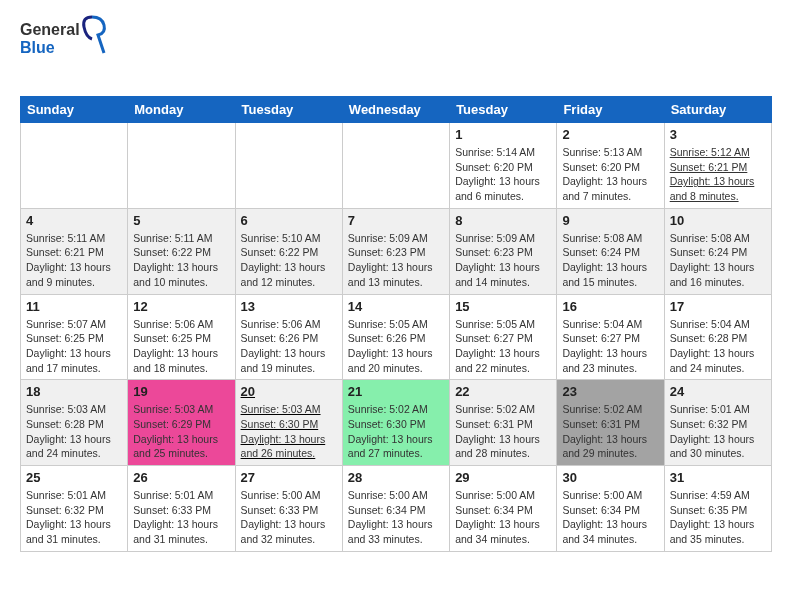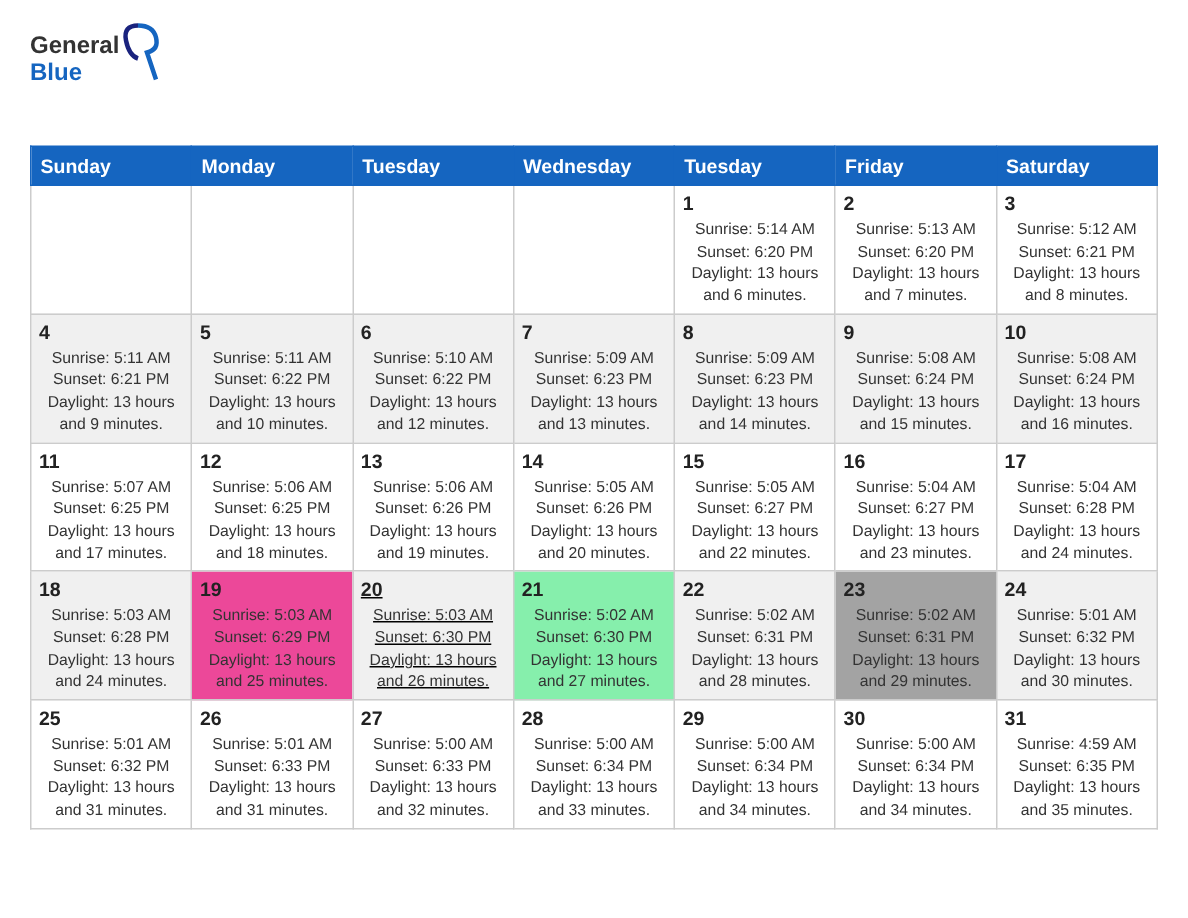--- a/index.html
+++ b/index.html
@@ -8,21 +8,21 @@
     .header { display: flex; justify-content: space-between; align-items: center; margin-bottom: 12px; }
     .logo { display: flex; align-items: center; }
     .title-block { text-align: right; }
     .month-title { font-size: 38px; font-weight: bold; color: #333; line-height: 1.1; }
     .location { font-size: 16px; color: #555; }
     .calendar { width: 100%; border-collapse: collapse; border: 1px solid #ccc; margin-top: 35px; }
     .calendar th { background: #1565c0; color: #fff; text-align: left; padding: 5px 6px; font-size: 13px; font-weight: bold; border: 1px solid #1565c0; }
     .calendar td { vertical-align: top; border: 1px solid #ccc; padding: 4px 5px; font-size: 10.5px; width: calc(100%/7); min-height: 80px; background: #fff; }
     .calendar tr:nth-child(even) td { background: #f5f5f5; }
     .day-num { font-size: 13px; font-weight: bold; color: #222; margin-bottom: 3px; }
-    .day-info { color: #333; line-height: 1.4; text-align: center; }
+    .day-info { color: #333; line-height: 1.4; }
     .empty { background: #fff !important; }
   </style>
 </head>
 <body>
 
 <div class="page">
   <div class="header">
     <div class="logo">
       <div>
         <svg width="90" height="42" viewBox="0 0 90 42">
@@ -66,21 +66,21 @@
           </td>
           <td>
             <div class="day-num">2</div>
             <div class="day-info" style="white-space: pre-line;">Sunrise: 5:13 AM
 Sunset: 6:20 PM
 Daylight: 13 hours
 and 7 minutes.</div>
           </td>
           <td>
             <div class="day-num">3</div>
-            <div class="day-info" style="white-space: pre-line;">Sunrise: 5:12 AM
+            <div class="day-info" style="white-space: pre-line; text-decoration: underline;">Sunrise: 5:12 AM
 Sunset: 6:21 PM
 Daylight: 13 hours
 and 8 minutes.</div>
           </td>
         </tr>
         <tr>
           <td style="background: rgb(240, 240, 240);">
             <div class="day-num">4</div>
             <div class="day-info" style="white-space: pre-line;">Sunrise: 5:11 AM
 Sunset: 6:21 PM

